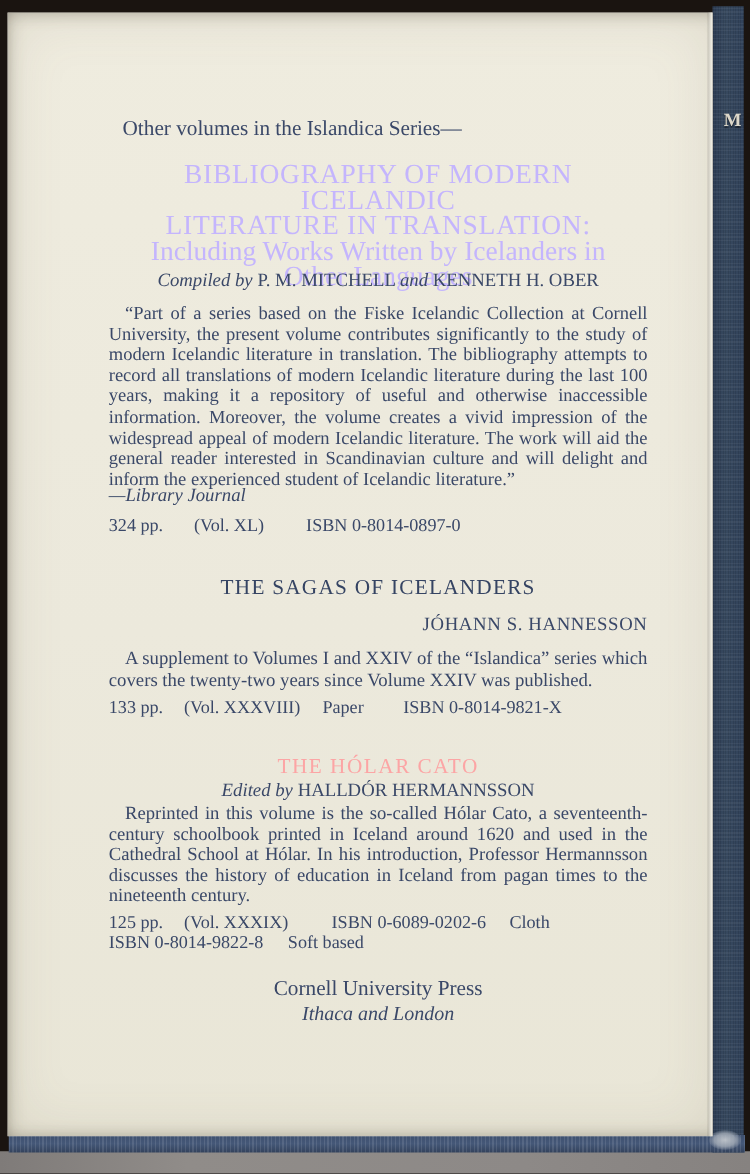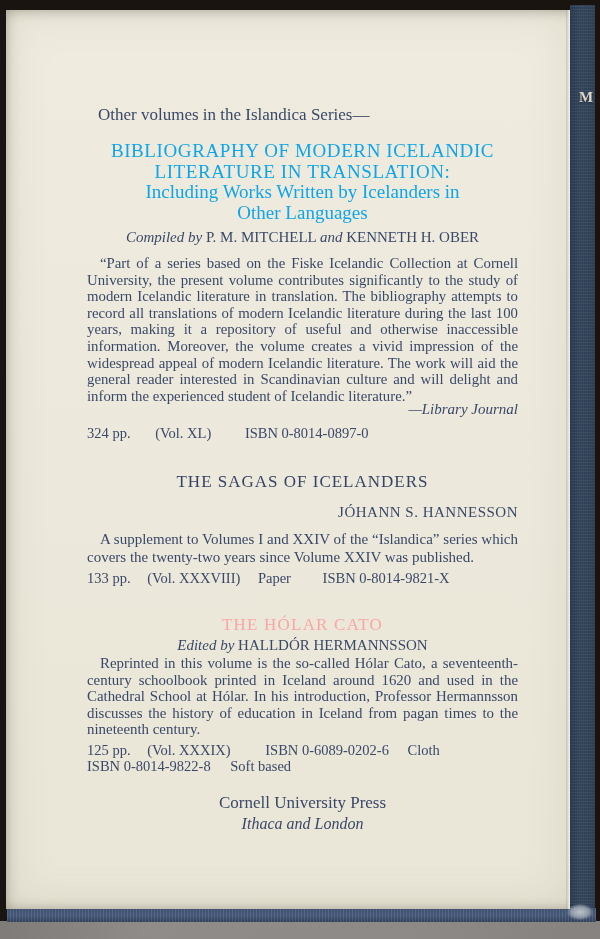--- a/index.html
+++ b/index.html
@@ -46,30 +46,30 @@
     content:"";position:absolute;right:0;top:0;width:4px;height:100%;
     background:linear-gradient(90deg,rgba(0,0,0,.12),#f7f5ec);
   }
   
   .spine-letter{
     position:absolute;left:577px;top:89px;width:18px;
     color:#dcd7c9;font-size:15px;font-weight:bold;text-align:center;
     text-shadow:0 1px 1px rgba(0,0,0,.5);
   }
   
-  .content{position:absolute;left:0;top:12px;width:600px;height:783px;color:#3a4868;}
+  .content{position:absolute;left:0;top:0;width:600px;height:783px;color:#3a4868;}
   .tx{position:absolute;}
   .col{left:87px;width:431px;}
   .center{text-align:center;}
-  .right{text-align:right;}
+  .right{text-align:left;}
   .just{text-align:justify;text-indent:13px;}
   .italic{font-style:italic;}
   .caps-ti{letter-spacing:.6px;}
   .series-header{left:98px;top:93px;font-size:17px;}
-  .b1-title{top:129px;line-height:20.6px;font-size:19px;color:#0ea5e9;}
+  .b1-title{top:129px;line-height:20.6px;font-size:22px;color:#c4b5fd;}
   .b1-byline{top:217px;font-size:15px;}
   .b1-review{top:243px;font-size:14.8px;line-height:16.6px;}
   .b1-source{top:389px;font-size:15px;}
   .meta{font-size:14.5px;white-space:nowrap;}
   .b1-meta{top:413px;}
   .b1-meta .m-pages{margin-right:21px;}
   .b1-meta .m-vol{margin-right:30px;}
   .b2-title{top:460px;font-size:17px;letter-spacing:1px;color:#354463;}
   .b2-author{top:492px;font-size:15px;letter-spacing:.5px;text-align:right;}
   .b2-desc{top:518px;font-size:15px;line-height:18px;}

